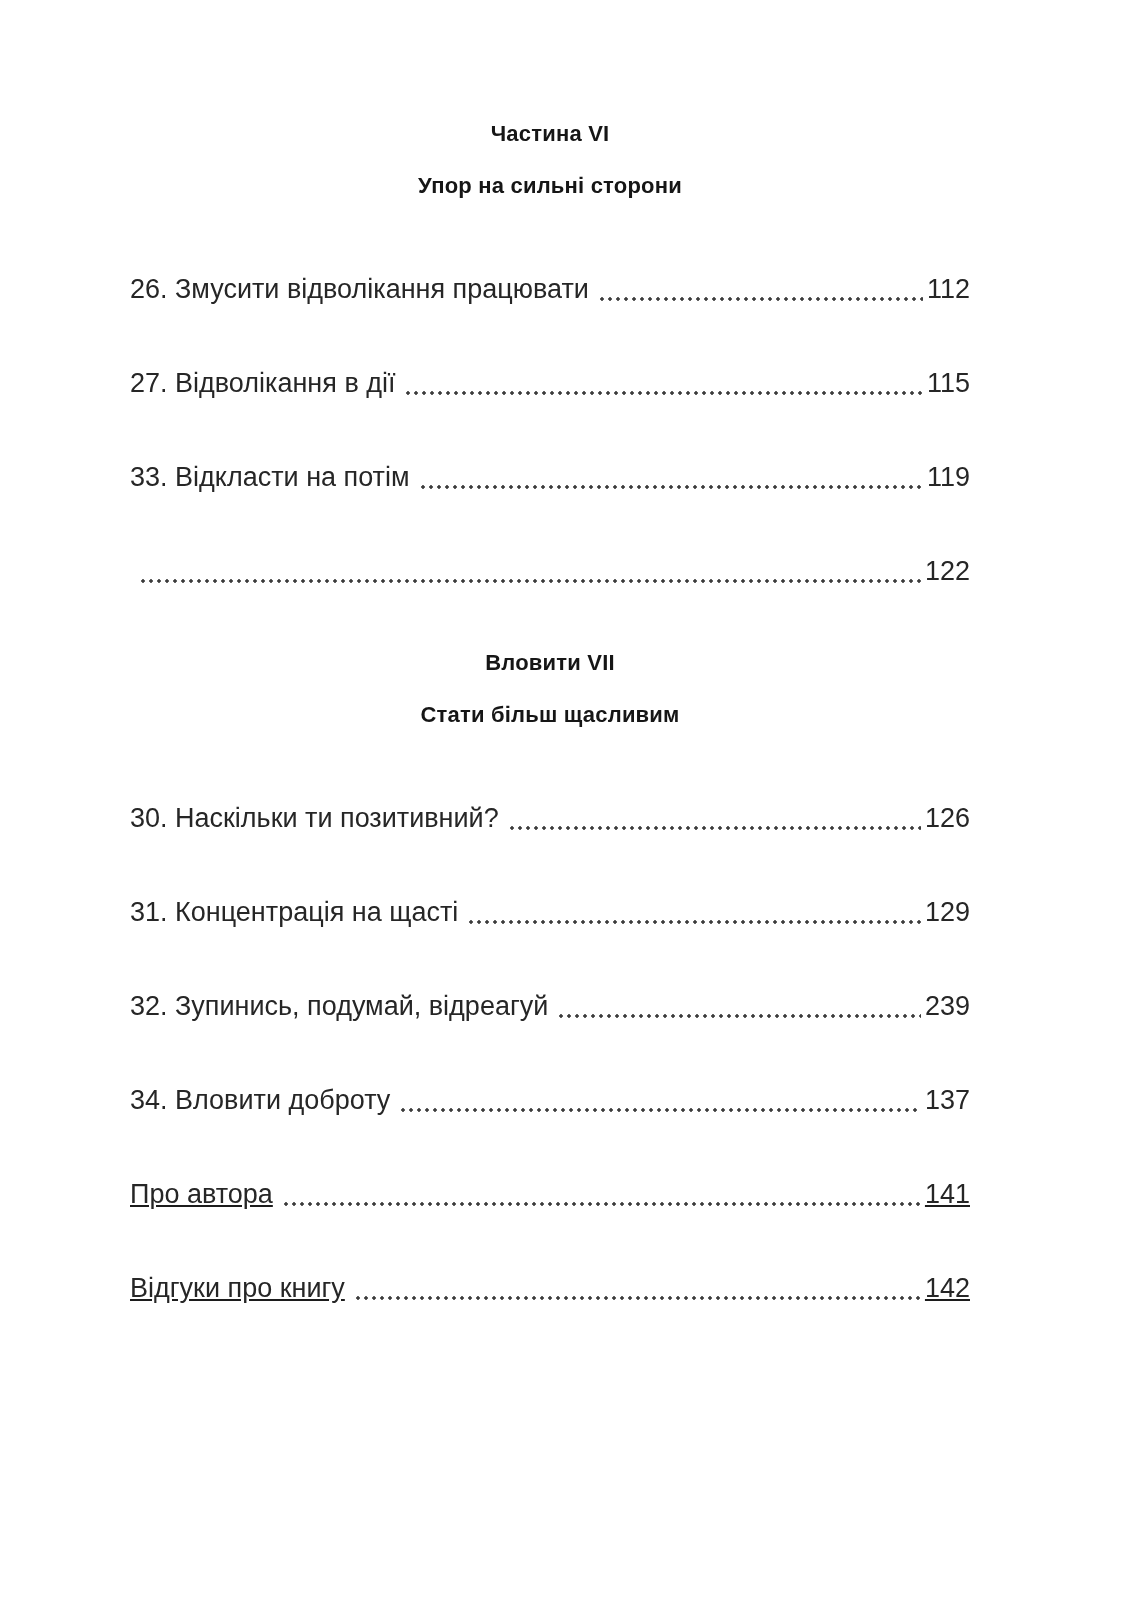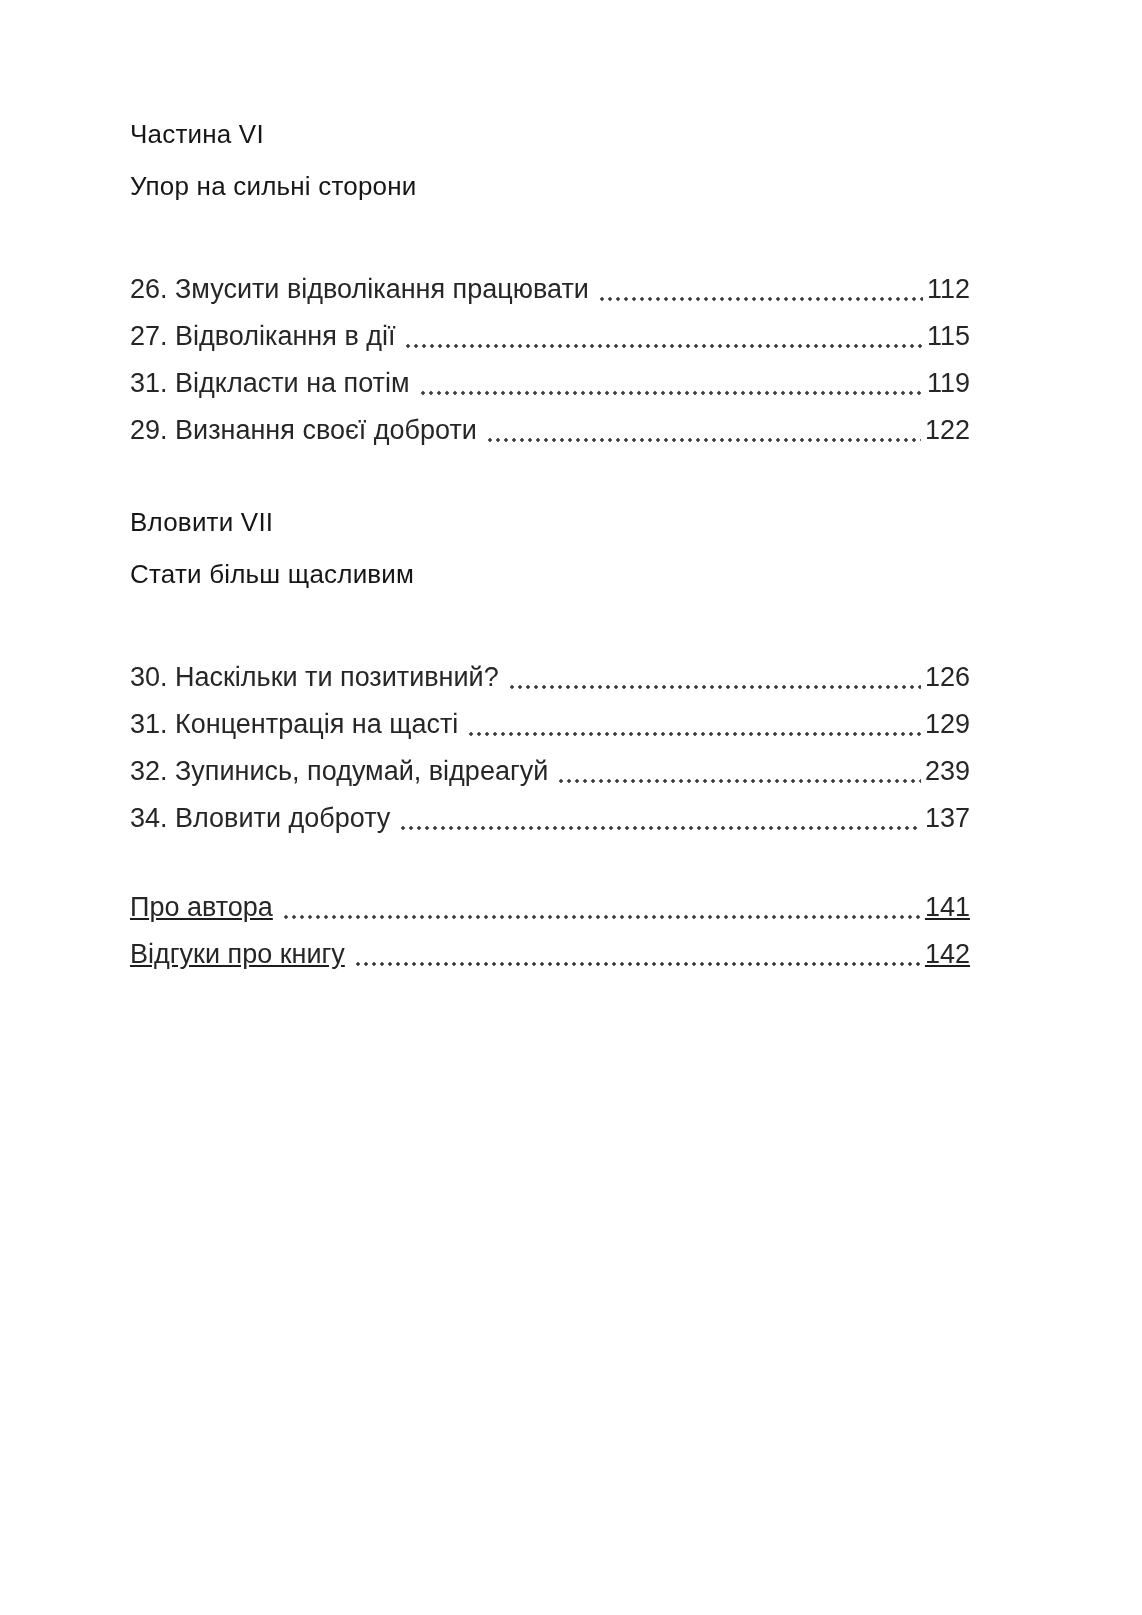--- a/index.html
+++ b/index.html
@@ -16,40 +16,42 @@
   }
   .page {
     box-sizing: border-box;
     width: 1142px;
     height: 1615px;
     padding: 108px 172px 0 130px;
     background: #ffffff;
   }
   .section-heading {
     margin: 0 0 54px 0;
-    font-size: 26px;
-    font-weight: normal;
+    font-size: 22px;
+    font-weight: bold;
     line-height: 52px;
     color: #161616;
     letter-spacing: 0.2px;
+    text-align: center;
   }
   .heading-line {
     display: block;
   }
   .entries {
     list-style: none;
     margin: 0 0 42px 0;
     padding: 0;
   }
   .entry {
     display: flex;
     height: 47px;
     line-height: 47px;
     font-size: 27px;
     color: #262626;
+    margin-top: 47px;
   }
   .entry-label {
     white-space: pre;
     flex: 0 0 auto;
   }
   .leader {
     flex: 1 1 auto;
     margin: 0 4px 11px 9px;
     background-image: radial-gradient(circle, #3c3c3c 1.5px, rgba(0,0,0,0) 1.9px);
     background-size: 8px 6px;
@@ -83,27 +85,26 @@
     <span class="entry-page">112</span>
   </li>
 
   <li class="entry">
     <span class="entry-label">27. Відволікання в дії</span>
     <span class="leader"></span>
     <span class="entry-page">115</span>
   </li>
 
   <li class="entry">
-    <span class="entry-label">31. Відкласти на потім</span>
+    <span class="entry-label">33. Відкласти на потім</span>
     <span class="leader"></span>
     <span class="entry-page">119</span>
   </li>
 
   <li class="entry">
-    <span class="entry-label">29. Визнання своєї доброти</span>
     <span class="leader"></span>
     <span class="entry-page">122</span>
   </li>
 </ul>
   </section>
 
   <section class="toc-section">
     <h2 class="section-heading">
       <span class="heading-line">Вловити VII</span>
       <span class="heading-line">Стати більш щасливим</span>

